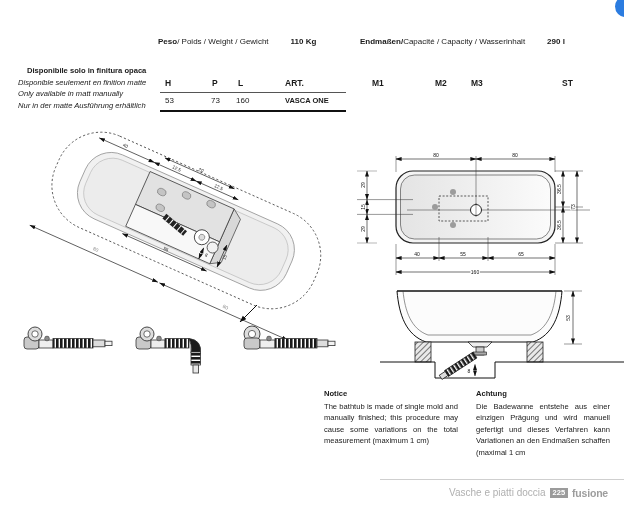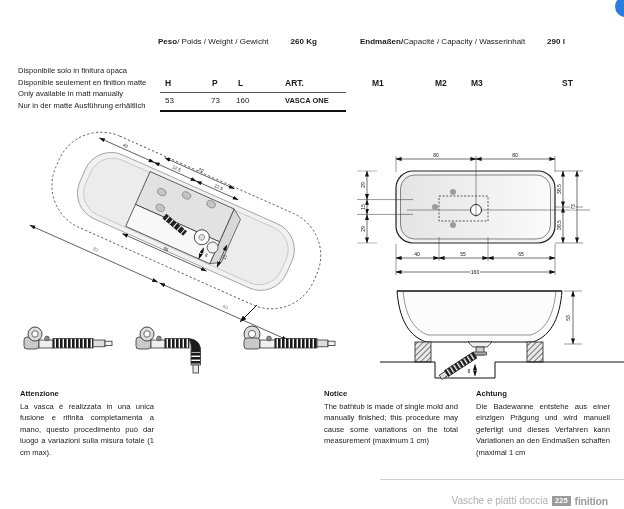--- a/index.html
+++ b/index.html
@@ -15,22 +15,22 @@
 
   
   .spec-line { top:37px; font-size:8px; white-space:nowrap; display:flex; align-items:baseline; }
   .spec-line .b { font-weight:bold; }
   .spec-line .sep { margin-right:22px; }
   .spec-weight { left:158px; }
   .spec-capacity { left:360px; }
 
   
   .avail { left:18px; top:65px; font-size:7.6px; line-height:11.6px; }
-  .avail .t1 { font-weight:normal; font-style:normal; }
-  .avail div { }
+  .avail .t1 { font-weight:bold; font-style:normal;text-align:right; }
+  .avail div { font-style:italic; }
 
   
   .tbl-head { top:78px; font-size:8.5px; font-weight:bold; }
   .tbl-val  { top:96px; font-size:8px; }
   .rule-thin { left:160px; top:92px; width:186px; height:1px; background:#555; }
   .rule-thick { left:160px; top:110px; width:186px; height:2px; background:#111; }
   .art-val { font-weight:bold; font-size:7.5px; }
 
   
   svg { position:absolute; overflow:visible; }
@@ -46,34 +46,34 @@
   .note { top:389px; width:134px; font-size:7.6px; }
   .note h4 { font-size:7.6px; font-weight:bold; margin-bottom:3px; }
   .note p { line-height:11.4px; text-align:justify; }
   .note-1 { left:20px; } .note-2 { left:172px; } .note-3 { left:324px; } .note-4 { left:476px; }
 
   
   .footer-rule { left:380px; top:479px; width:244px; height:1px; background:#cfcfcf; }
   .footer { top:484px; right:16px; display:flex; align-items:center; white-space:nowrap; }
   .footer .series { color:#b0b0b0; font-size:10px; }
   .footer .badge { background:#9b9b9b; color:#fff; font-size:7.5px; font-weight:bold;
-                   padding:1px 3px; margin:12px 4px; line-height:1; }
+                   padding:1px 3px; margin:4px 4px; line-height:1; }
   .footer .brand { color:#9d9d9d; font-size:10.5px; font-weight:bold; letter-spacing:-.2px; }
 </style>
 </head>
 <body>
 
 <div class="page">
 
   <div class="abs blue-dot"></div>
 
   <div class="abs spec-line spec-weight">
     <span class="b">Peso</span>
     <span class="sep"> / Poids / Weight  / Gewicht</span>
-    <span class="b">260 Kg</span>
+    <span class="b">110 Kg</span>
   </div>
   <div class="abs spec-line spec-capacity">
     <span class="b">Endmaßen/</span>
     <span class="sep"> Capacité / Capacity  / Wasserinhalt</span>
     <span class="b">290 l</span>
   </div>
 
   <div class="abs avail">
     <div class="t1">Disponibile solo in finitura opaca</div>
     <div>Disponible seulement en finition matte</div>
@@ -311,33 +311,29 @@
 
     <line class="dl" x1="95" y1="81.5" x2="95" y2="93" marker-start="url(#arrSV)" marker-end="url(#arrSV)"></line>
     <text class="dt" x="89" y="90" text-anchor="middle">8</text>
 
     <line class="xl" x1="184" y1="8" x2="202" y2="8"></line>
     <line class="xl" x1="184" y1="61" x2="202" y2="61"></line>
     <line class="dl" x1="193" y1="8" x2="193" y2="61" marker-start="url(#arrSV)" marker-end="url(#arrSV)"></line>
     <text class="dt" x="190" y="35" transform="rotate(-90 190 35)" text-anchor="middle">53</text>
   </svg>
 
-  <div class="abs note note-1">
-    <h4>Attenzione</h4>
-    <p>La vasca è realizzata in una unica fusione e rifinita completamenta a mano, questo procedimento può dar luogo a variazioni sulla misura totale (1 cm max).</p>
-  </div>
   <div class="abs note note-3">
     <h4>Notice</h4>
     <p>The bathtub is made of single mold and manually finished; this procedure may cause some variations on the total measurement (maximum 1 cm)</p>
   </div>
   <div class="abs note note-4">
     <h4>Achtung</h4>
     <p>Die Badewanne entstehe aus einer einzigen Prägung und wird manuell gefertigt und dieses Verfahren kann Variationen an den Endmaßen schaffen (maximal 1 cm</p>
   </div>
 
   <div class="abs footer-rule"></div>
   <div class="abs footer">
     <span class="series">Vasche e piatti doccia</span>
     <span class="badge">225</span>
-    <span class="brand">finition</span>
+    <span class="brand">fusione</span>
   </div>
 
 </div>
 
 </body></html>

